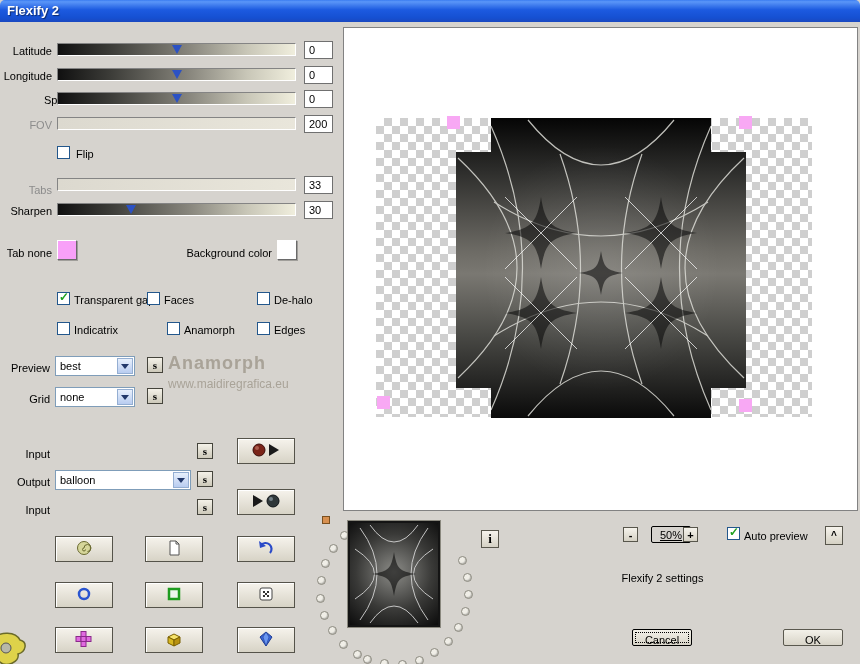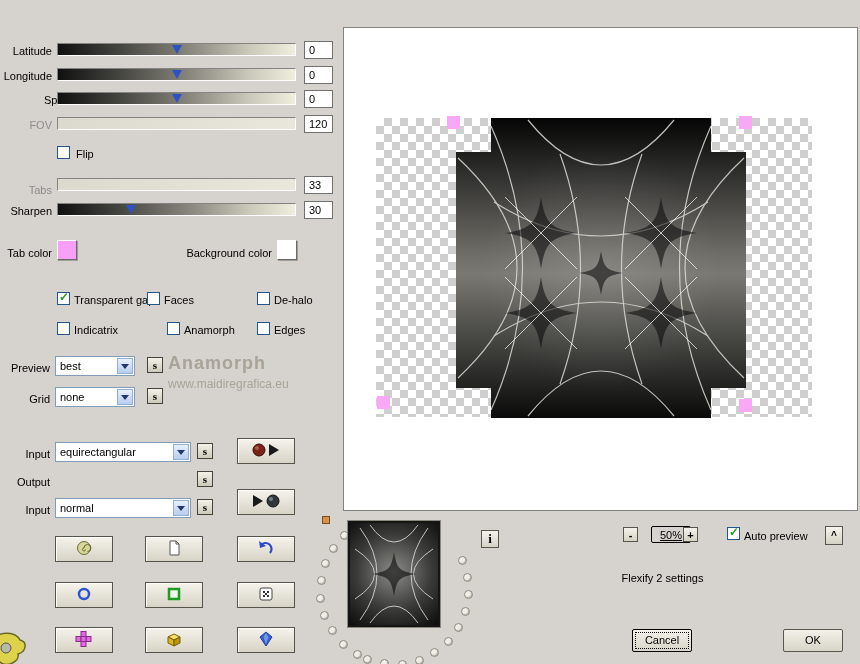--- a/index.html
+++ b/index.html
@@ -44,21 +44,21 @@
     font-family:"Liberation Serif", serif; font-weight:bold; font-size:11px; text-align:center; line-height:14px; }
 
   .bigbtn { position:absolute; width:58px; height:26px;
     background:linear-gradient(180deg,#f6f3ec,#d7d3c6); border:1px solid #55534a;
     box-shadow:inset 1px 1px 0 #fff; display:flex; align-items:center; justify-content:center; }
 
   .smbtn { position:absolute; background:linear-gradient(180deg,#f6f3ec,#d5d1c4);
     border:1px solid #58564c; display:flex; align-items:center; justify-content:center;
     font-size:11px; font-weight:bold; }
 
-  .btn { position:absolute; width:60px; height:23px;
+  .btn { position:absolute; width:60px; height:17px;
     background:linear-gradient(180deg,#f3f1e9,#d8d4c8); border:1px solid #5a584e; border-radius:2px;
     text-align:center; line-height:21px; }
   .btn.focused { border:1px solid #000; outline:1px dotted #000; outline-offset:-4px; }
 
   .preview-panel { position:absolute; left:343px; top:27px; width:515px; height:484px;
     background:#fff; border:1px solid #828282; }
   .checker { position:absolute; left:32px; top:90px; width:436px; height:299px; background-color:#fff;
     background-image:
       linear-gradient(45deg,#cfcfcf 25%,transparent 25%,transparent 75%,#cfcfcf 75%),
       linear-gradient(45deg,#cfcfcf 25%,transparent 25%,transparent 75%,#cfcfcf 75%);
@@ -90,20 +90,23 @@
   .watermark-site { position:absolute; left:168px; top:377px; font-size:12px; color:#a9a398; }
 
   .splotch { position:absolute; left:-10px; top:628px; z-index:1; }
   .status { position:absolute; left:580px; top:572px; width:165px; text-align:center; }
 </style>
 </head>
 <body>
 
 <div class="dlg">
 
+  <div class="titlebar">
+    <span>Flexify 2</span>
+  </div>
 
   <span class="lbl rlbl" style="left:0;top:44px;width:52px">Latitude</span>
   <div class="slider" style="top:43px">
       <div class="thumb" style="left:50%"></div>
     </div>
   <div class="valbox" style="top:41px">0</div>
 
   <span class="lbl rlbl" style="left:0;top:69px;width:52px">Longitude</span>
   <div class="slider" style="top:68px">
       <div class="thumb" style="left:50%"></div>
@@ -111,36 +114,36 @@
   <div class="valbox" style="top:66px">0</div>
 
   <span class="lbl rlbl" style="left:14px;top:93px;width:52px">Spin</span>
   <div class="slider" style="top:92px">
       <div class="thumb" style="left:50%"></div>
     </div>
   <div class="valbox" style="top:90px">0</div>
 
   <span class="lbl rlbl dis" style="left:0;top:118px;width:52px">FOV</span>
   <div class="slider off" style="top:117px"></div>
-  <div class="valbox" style="top:115px">120</div>
+  <div class="valbox" style="top:115px">200</div>
 
   <div class="cb" style="left:57px;top:146px"></div>
   <span class="lbl" style="left:76px;top:147px">Flip</span>
 
   <span class="lbl rlbl dis" style="left:0;top:183px;width:52px">Tabs</span>
   <div class="slider off" style="top:178px"></div>
   <div class="valbox" style="top:176px">33</div>
 
   <span class="lbl rlbl" style="left:0;top:204px;width:52px">Sharpen</span>
   <div class="slider" style="top:203px">
       <div class="thumb" style="left:31%"></div>
     </div>
   <div class="valbox" style="top:201px">30</div>
 
-  <span class="lbl rlbl" style="left:0;top:246px;width:52px">Tab color</span>
+  <span class="lbl rlbl" style="left:0;top:246px;width:52px">Tab none</span>
   <div class="swatch" style="left:57px;top:240px;background:#f8a0f8"></div>
   <span class="lbl rlbl" style="left:155px;top:246px;width:117px">Background color</span>
   <div class="swatch" style="left:277px;top:240px;background:#ffffff"></div>
 
   <div class="cb" style="left:57px;top:292px">
       <span class="check">✓</span>
     </div>
   <span class="lbl" style="left:74px;top:293px">Transparent gaps</span>
   <div class="cb" style="left:147px;top:292px"></div>
   <span class="lbl" style="left:164px;top:293px">Faces</span>
@@ -165,43 +168,39 @@
   <span class="watermark-site">www.maidiregrafica.eu</span>
 
   <span class="lbl rlbl" style="left:0;top:392px;width:50px">Grid</span>
   <div class="combo" style="left:55px;top:387px;width:80px">
     <span class="cval">none</span>
     <span class="drop"></span>
   </div>
   <div class="sbtn" style="left:147px;top:388px">s</div>
 
   <span class="lbl rlbl" style="left:0;top:447px;width:50px">Input</span>
-  <div class="combo" style="left:55px;top:442px;width:136px">
-    <span class="cval">equirectangular</span>
-    <span class="drop"></span>
-  </div>
   <div class="sbtn" style="left:197px;top:443px">s</div>
   <div class="bigbtn" style="left:237px;top:438px">
     <span>
       <svg width="30" height="16">
           <circle cx="8" cy="8" r="6" fill="#7a2418" stroke="#3a0c08"></circle>
           <circle cx="6" cy="6" r="2" fill="#b86a5a" opacity="0.8"></circle>
           <polygon points="18,2 28,8 18,14" fill="#1a1a1a"></polygon>
         </svg>
     </span>
   </div>
 
   <span class="lbl rlbl" style="left:0;top:475px;width:50px">Output</span>
+  <div class="combo" style="left:55px;top:470px;width:136px">
+    <span class="cval">balloon</span>
+    <span class="drop"></span>
+  </div>
   <div class="sbtn" style="left:197px;top:471px">s</div>
 
   <span class="lbl rlbl" style="left:0;top:503px;width:50px">Input</span>
-  <div class="combo" style="left:55px;top:498px;width:136px">
-    <span class="cval">normal</span>
-    <span class="drop"></span>
-  </div>
   <div class="sbtn" style="left:197px;top:499px">s</div>
   <div class="bigbtn" style="left:237px;top:489px">
     <span>
       <svg width="30" height="16">
           <polygon points="2,2 12,8 2,14" fill="#1a1a1a"></polygon>
           <circle cx="22" cy="8" r="6" fill="#30383a" stroke="#101418"></circle>
           <circle cx="20" cy="6" r="2" fill="#90a0a8" opacity="0.7"></circle>
         </svg>
     </span>
   </div>

